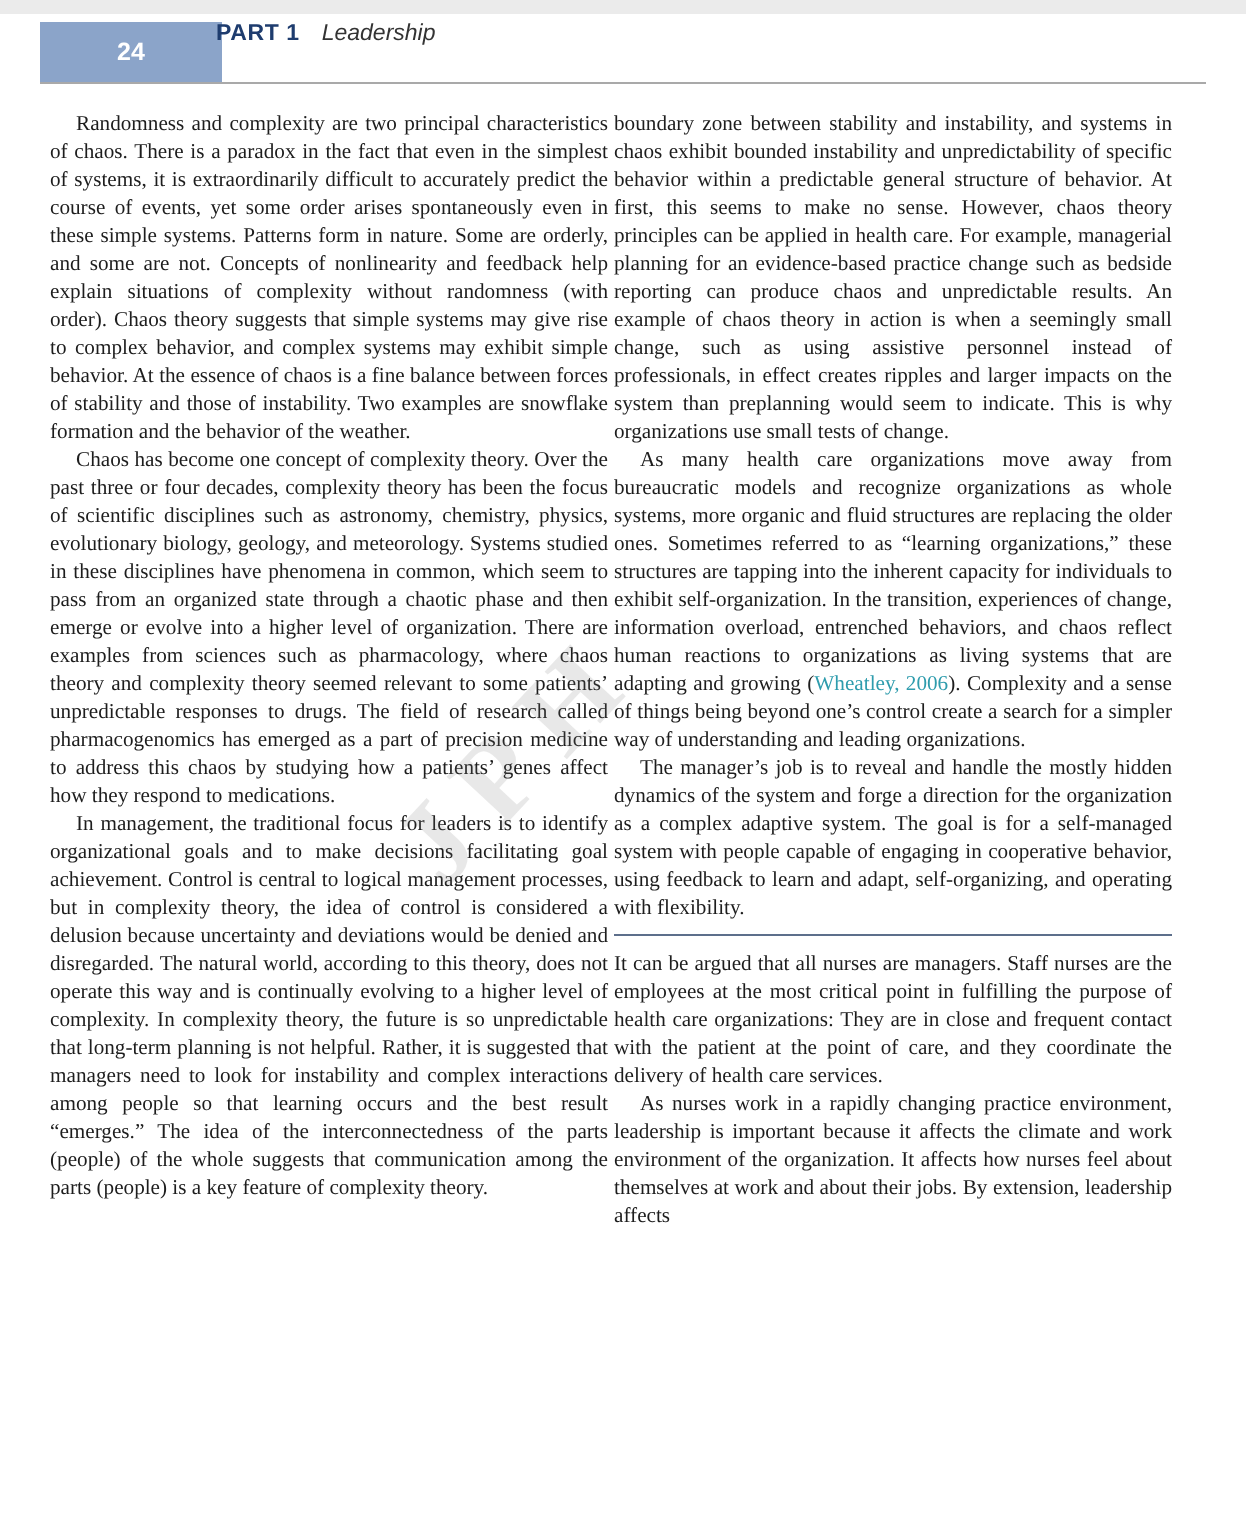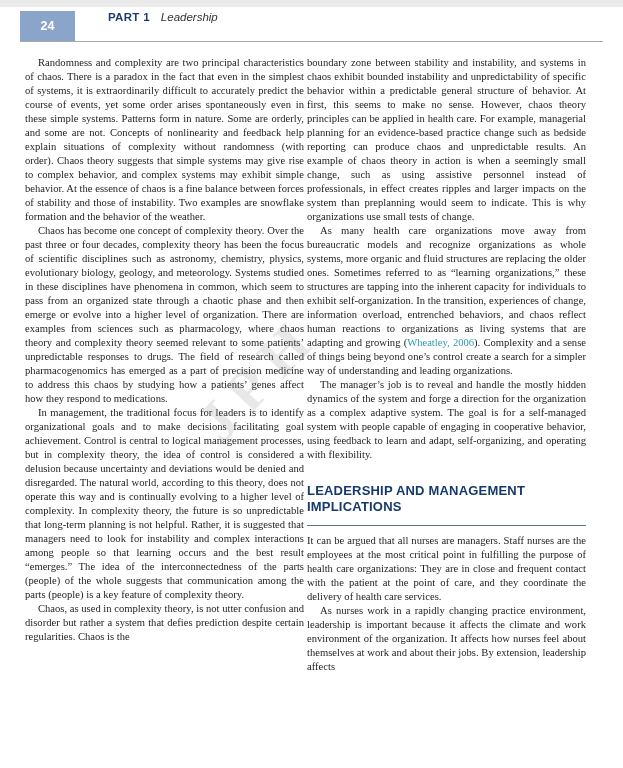--- a/index.html
+++ b/index.html
@@ -8,21 +8,21 @@
     position:relative;
     background:#ffffff;
     font-family:"Liberation Serif", serif;
     overflow:hidden;
   }
   .page-top-edge {
     position:absolute; left:0; top:0; width:623px; height:7px;
     background:#ebebeb;
   }
   .page-num-box {
-    position:absolute; left:20px; top:11px; width:55px; height:30px;
+    position:absolute; left:20px; top:11px; width:91px; height:30px;
     background:#8ba4c9;
     color:#ffffff;
     font-family:"Liberation Sans", sans-serif;
     font-weight:bold; font-size:12.5px;
     display:flex; align-items:center; justify-content:center;
   }
   .running-head {
     position:absolute; left:108px; top:11px; height:30px;
     display:flex; align-items:flex-start; gap:11px;
     font-family:"Liberation Sans", sans-serif;
@@ -87,28 +87,26 @@
 </div>
 
 <div class="header-rule"></div>
 
 <div class="columns">
 
   <div class="col">
     <p class="indent">Randomness and complexity are two principal characteristics of chaos. There is a paradox in the fact that even in the simplest of systems, it is extraordinarily difficult to accurately predict the course of events, yet some order arises spontaneously even in these simple systems. Patterns form in nature. Some are orderly, and some are not. Concepts of nonlinearity and feedback help explain situations of complexity without randomness (with order). Chaos theory suggests that simple systems may give rise to complex behavior, and complex systems may exhibit simple behavior. At the essence of chaos is a fine balance between forces of stability and those of instability. Two examples are snowflake formation and the behavior of the weather.</p>
     <p class="indent">Chaos has become one concept of complexity theory. Over the past three or four decades, complexity theory has been the focus of scientific disciplines such as astronomy, chemistry, physics, evolutionary biology, geology, and meteorology. Systems studied in these disciplines have phenomena in common, which seem to pass from an organized state through a chaotic phase and then emerge or evolve into a higher level of organization. There are examples from sciences such as pharmacology, where chaos theory and complexity theory seemed relevant to some patients’ unpredictable responses to drugs. The field of research called pharmacogenomics has emerged as a part of precision medicine to address this chaos by studying how a patients’ genes affect how they respond to medications.</p>
     <p class="indent">In management, the traditional focus for leaders is to identify organizational goals and to make decisions facilitating goal achievement. Control is central to logical management processes, but in complexity theory, the idea of control is considered a delusion because uncertainty and deviations would be denied and disregarded. The natural world, according to this theory, does not operate this way and is continually evolving to a higher level of complexity. In complexity theory, the future is so unpredictable that long-term planning is not helpful. Rather, it is suggested that managers need to look for instability and complex interactions among people so that learning occurs and the best result “emerges.” The idea of the interconnectedness of the parts (people) of the whole suggests that communication among the parts (people) is a key feature of complexity theory.</p>
-    <p class="indent">Chaos, as used in complexity theory, is not utter confusion and disorder but rather a system that defies prediction despite certain regularities. Chaos is the</p>
   </div>
 
   <div class="col">
     <p>boundary zone between stability and instability, and systems in chaos exhibit bounded instability and unpredictability of specific behavior within a predictable general structure of behavior. At first, this seems to make no sense. However, chaos theory principles can be applied in health care. For example, managerial planning for an evidence-based practice change such as bedside reporting can produce chaos and unpredictable results. An example of chaos theory in action is when a seemingly small change, such as using assistive personnel instead of professionals, in effect creates ripples and larger impacts on the system than preplanning would seem to indicate. This is why organizations use small tests of change.</p>
     <p class="indent"><span>As many health care organizations move away from bureaucratic models and recognize organizations as whole systems, more organic and fluid structures are replacing the older ones. Sometimes referred to as “learning organizations,” these structures are tapping into the inherent capacity for individuals to exhibit self-organization. In the transition, experiences of change, information overload, entrenched behaviors, and chaos reflect human reactions to organizations as living systems that are adapting and growing (</span><span class="citation">Wheatley, 2006</span><span>). Complexity and a sense of things being beyond one’s control create a search for a simpler way of understanding and leading organizations.</span></p>
     <p class="indent">The manager’s job is to reveal and handle the mostly hidden dynamics of the system and forge a direction for the organization as a complex adaptive system. The goal is for a self-managed system with people capable of engaging in cooperative behavior, using feedback to learn and adapt, self-organizing, and operating with flexibility.</p>
-    <h2 class="section-heading">LEADERSHIP AND MANAGEMENT IMPLICATIONS</h2>
     <hr class="heading-rule">
     <p>It can be argued that all nurses are managers. Staff nurses are the employees at the most critical point in fulfilling the purpose of health care organizations: They are in close and frequent contact with the patient at the point of care, and they coordinate the delivery of health care services.</p>
     <p class="indent">As nurses work in a rapidly changing practice environment, leadership is important because it affects the climate and work environment of the organization. It affects how nurses feel about themselves at work and about their jobs. By extension, leadership affects</p>
   </div>
 
 </div>
 
 <div class="watermark">JPH</div>
 
 </body></html>

